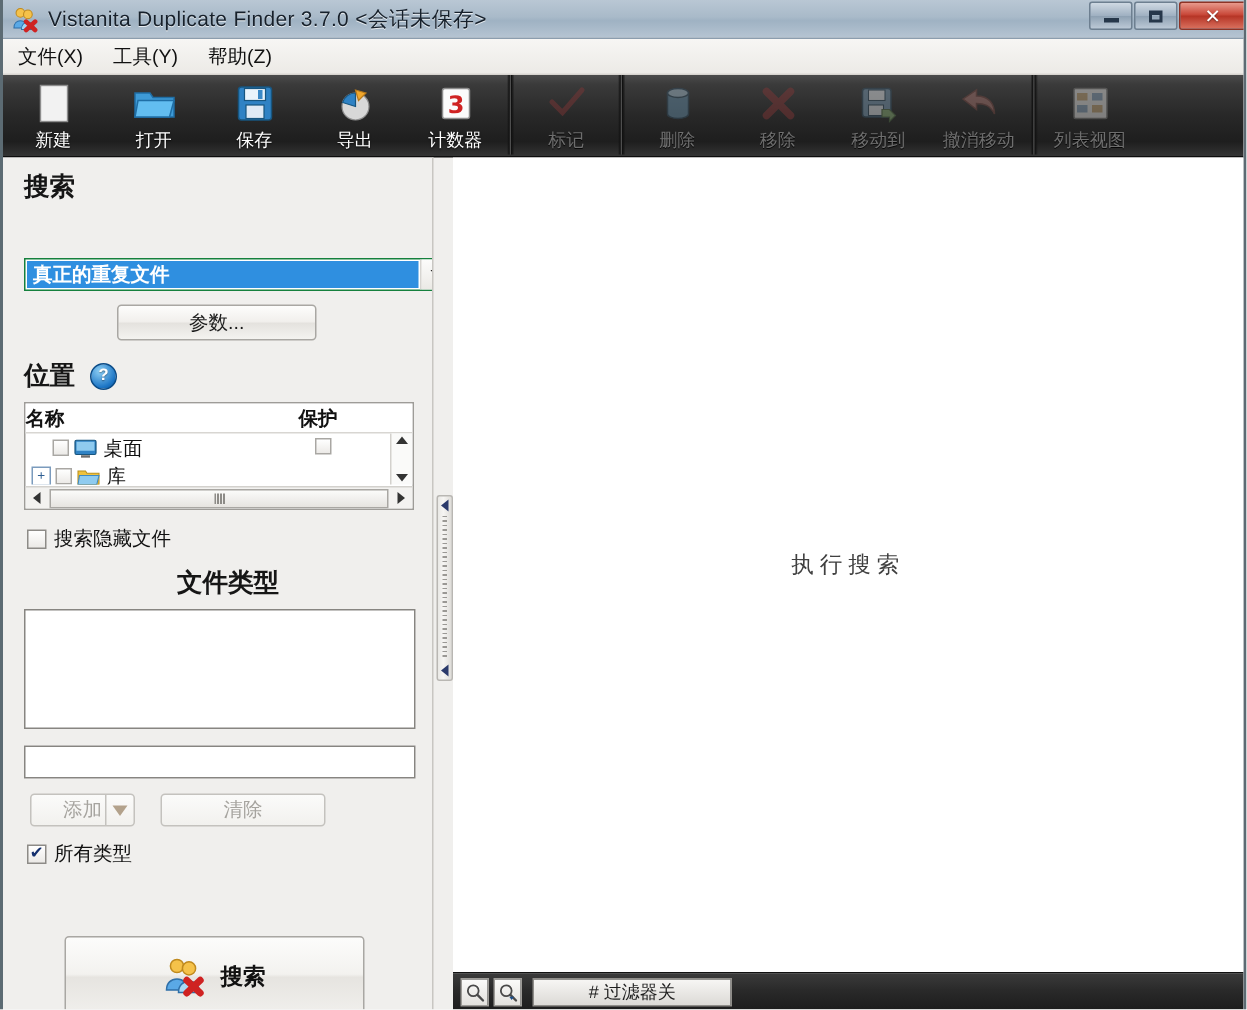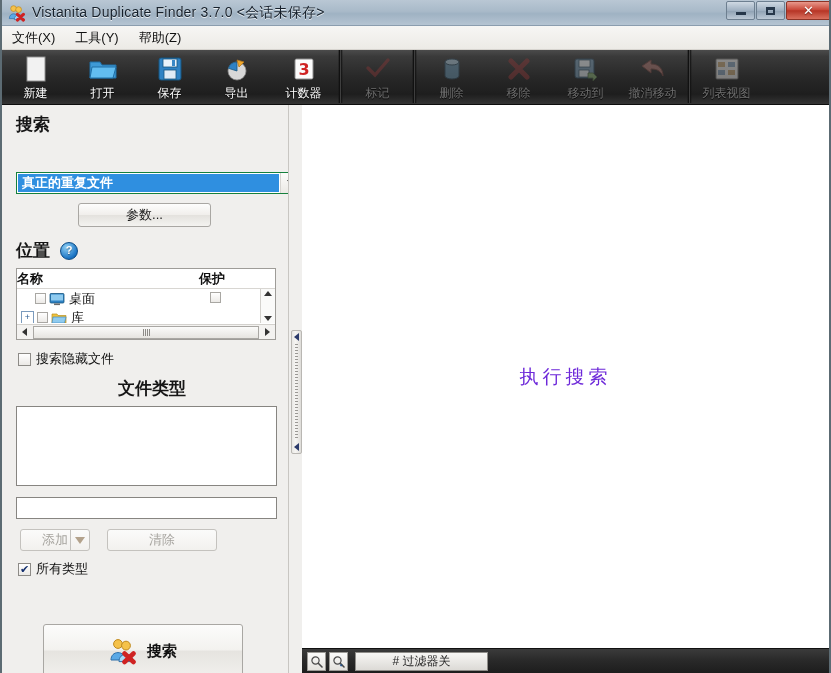--- a/index.html
+++ b/index.html
@@ -85,21 +85,21 @@
     border-right:5px solid #2b3a6b;}
   .split-grip{flex:1;width:3px;margin:3px 0;
     background:repeating-linear-gradient(180deg,#9a9894 0 1px,transparent 1px 3px);}
 
   .content{
     position:absolute;left:300px;top:105px;width:527px;height:543px;
     background:#fff;box-sizing:border-box;
     display:flex;align-items:center;justify-content:center;
   }
   .content-placeholder{
-    font-size:19px;color:#6d28d9;letter-spacing:4px;
+    font-size:15px;color:#404040;letter-spacing:4px;
   }
 
   
   .statusbar{
     position:absolute;left:300px;top:648px;width:527px;height:25px;
     background:linear-gradient(180deg,#3b3b3b 0%,#2a2a2a 45%,#1d1d1d 100%);
     border-top:1px solid #111;
     display:flex;align-items:center;padding-left:5px;box-sizing:border-box;gap:3px;
   }
   .sb-btn{

